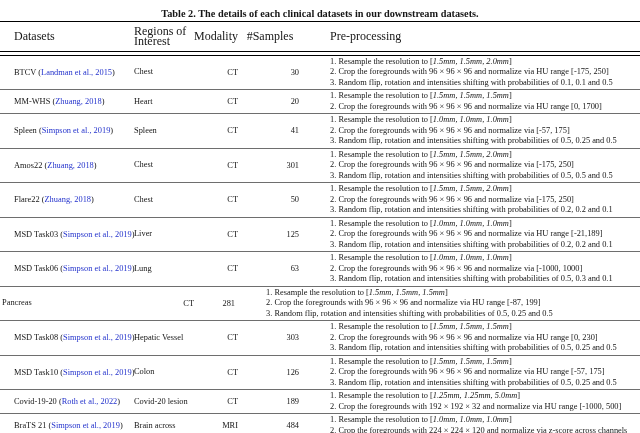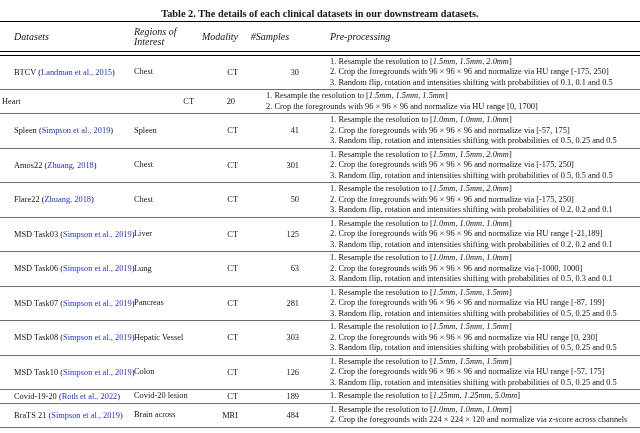--- a/index.html
+++ b/index.html
@@ -17,21 +17,21 @@
   }
   .rule-top    { border-top:1.7px solid #000; }
   .rule-double { height:2.6px; border-top:1.2px solid #000; border-bottom:1.2px solid #000; }
 
   .grid-row {
     display:grid;
     grid-template-columns:132px 62px 44px 64px 1fr;
     align-items:center;
   }
   .header-row { min-height:25px; padding:2px 0; }
-  .header-row .cell { font-size:10px; line-height:9.6px;font-style:italic; }
+  .header-row .cell { font-size:12px; line-height:9.6px; }
 
   #rows .body-row { padding:1px 0; }
   #rows .body-row + .body-row { border-top:1px solid #6e6e6e; }
 
   .cell { font-size:8.4px; }
   .c-dataset { padding-left:14px; white-space:nowrap; }
   .c-region  { text-align:left; line-height:9.7px; padding:0 2px; }
   .c-modality{ text-align:right; }
   .c-samples { text-align:right; padding-right:3px; }
   .c-steps   { padding-left:28px; }
@@ -65,20 +65,21 @@
     <div class="cell c-modality">CT</div>
     <div class="cell c-samples">30</div>
     <div class="cell c-steps">
         <div class="step">1. Resample the resolution to [<i>1.5mm</i>, <i>1.5mm</i>, <i>2.0mm</i>]</div>
         <div class="step">2. Crop the foregrounds with 96 × 96 × 96 and normalize via HU range [-175, 250]</div>
         <div class="step">3. Random flip, rotation and intensities shifting with probabilities of 0.1, 0.1 and 0.5</div>
       </div>
   </div>
 
   <div class="grid-row body-row">
+    <div class="cell c-dataset"><span>MM-WHS</span><span> (</span><span class="cite">Zhuang, 2018</span><span>)</span></div>
     <div class="cell c-region">Heart</div>
     <div class="cell c-modality">CT</div>
     <div class="cell c-samples">20</div>
     <div class="cell c-steps">
         <div class="step">1. Resample the resolution to [<i>1.5mm</i>, <i>1.5mm</i>, <i>1.5mm</i>]</div>
         <div class="step">2. Crop the foregrounds with 96 × 96 × 96 and normalize via HU range [0, 1700]</div>
       </div>
   </div>
 
   <div class="grid-row body-row">
@@ -135,21 +136,20 @@
     <div class="cell c-modality">CT</div>
     <div class="cell c-samples">63</div>
     <div class="cell c-steps">
         <div class="step">1. Resample the resolution to [<i>1.0mm</i>, <i>1.0mm</i>, <i>1.0mm</i>]</div>
         <div class="step">2. Crop the foregrounds with 96 × 96 × 96 and normalize via [-1000, 1000]</div>
         <div class="step">3. Random flip, rotation and intensities shifting with probabilities of 0.5, 0.3 and 0.1</div>
       </div>
   </div>
 
   <div class="grid-row body-row">
-    <div class="cell c-dataset"><span>MSD Task07</span><span> (</span><span class="cite">Simpson et al., 2019</span><span>)</span></div>
     <div class="cell c-region">Pancreas</div>
     <div class="cell c-modality">CT</div>
     <div class="cell c-samples">281</div>
     <div class="cell c-steps">
         <div class="step">1. Resample the resolution to [<i>1.5mm</i>, <i>1.5mm</i>, <i>1.5mm</i>]</div>
         <div class="step">2. Crop the foregrounds with 96 × 96 × 96 and normalize via HU range [-87, 199]</div>
         <div class="step">3. Random flip, rotation and intensities shifting with probabilities of 0.5, 0.25 and 0.5</div>
       </div>
   </div>
 
@@ -177,20 +177,21 @@
       </div>
   </div>
 
   <div class="grid-row body-row">
     <div class="cell c-dataset"><span>Covid-19-20</span><span> (</span><span class="cite">Roth et al., 2022</span><span>)</span></div>
     <div class="cell c-region">Covid-20 lesion</div>
     <div class="cell c-modality">CT</div>
     <div class="cell c-samples">189</div>
     <div class="cell c-steps">
         <div class="step">1. Resample the resolution to [<i>1.25mm</i>, <i>1.25mm</i>, <i>5.0mm</i>]</div>
+        <div class="step">2. Crop the foregrounds with 192 × 192 × 32 and normalize via HU range [-1000, 500]</div>
       </div>
   </div>
 
   <div class="grid-row body-row">
     <div class="cell c-dataset"><span>BraTS 21</span><span> (</span><span class="cite">Simpson et al., 2019</span><span>)</span></div>
     <div class="cell c-region">Brain across</div>
     <div class="cell c-modality">MRI</div>
     <div class="cell c-samples">484</div>
     <div class="cell c-steps">
         <div class="step">1. Resample the resolution to [<i>1.0mm</i>, <i>1.0mm</i>, <i>1.0mm</i>]</div>

